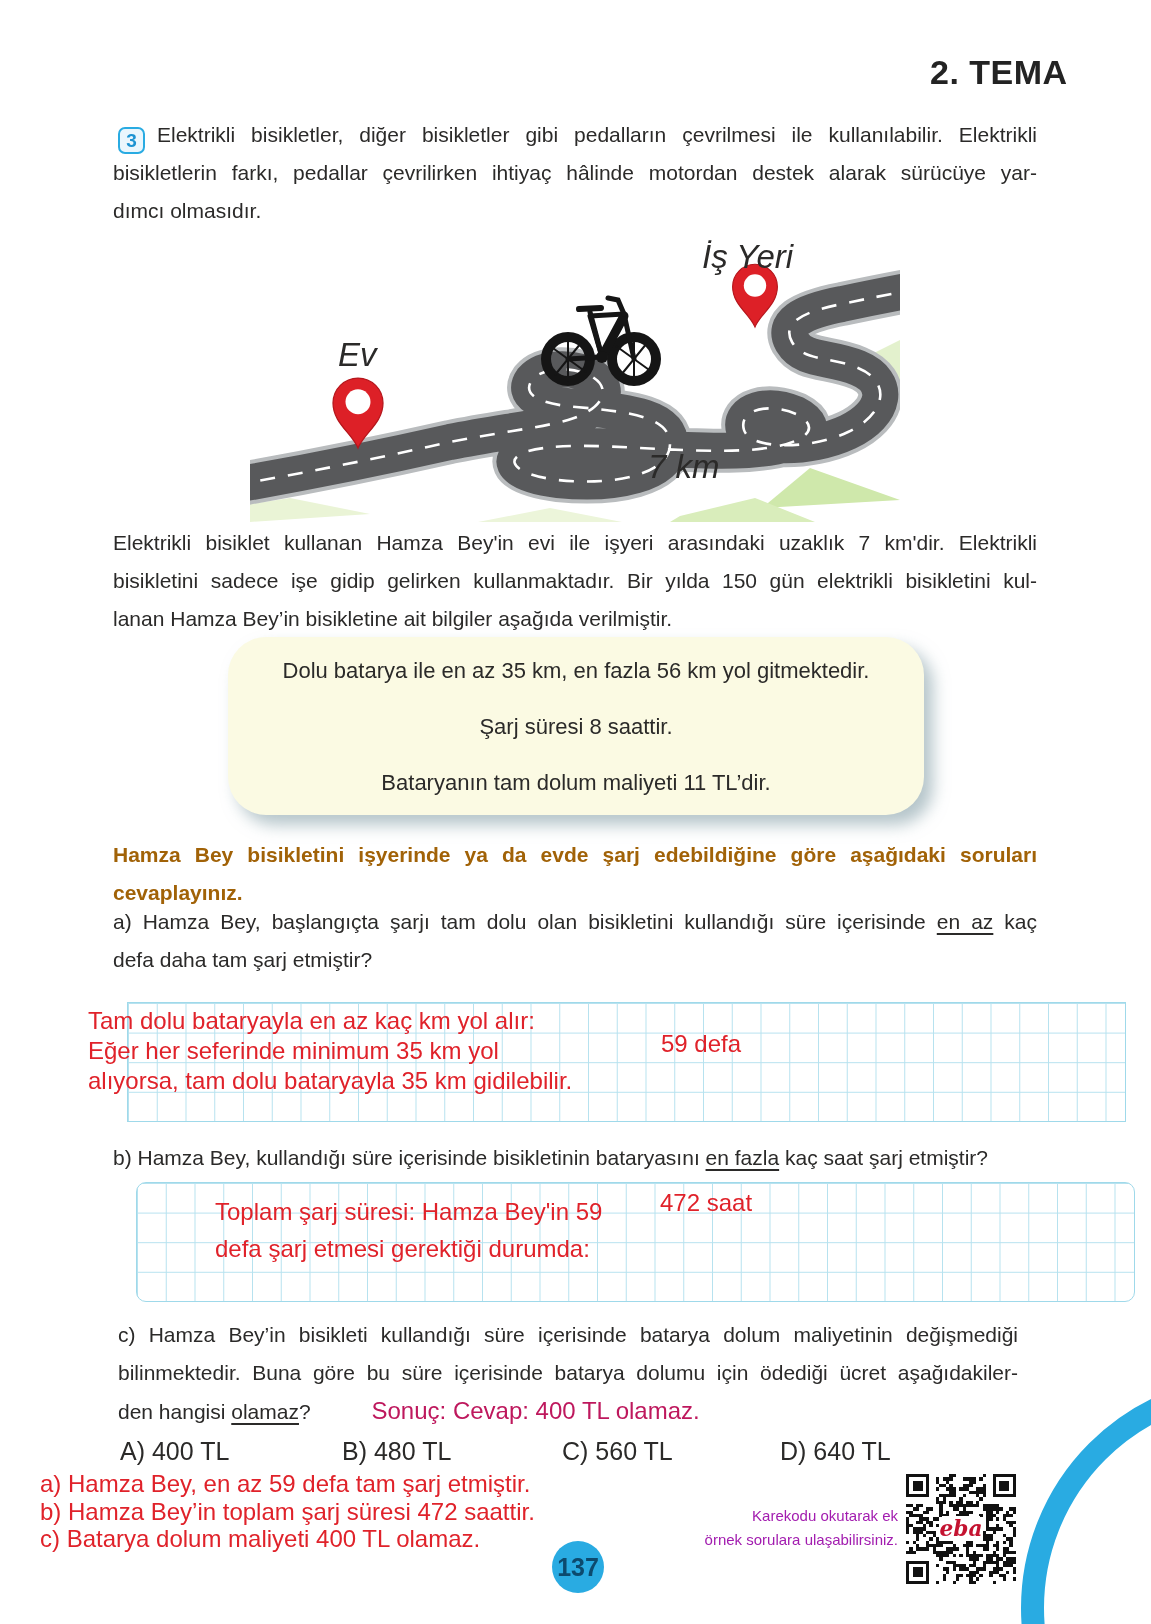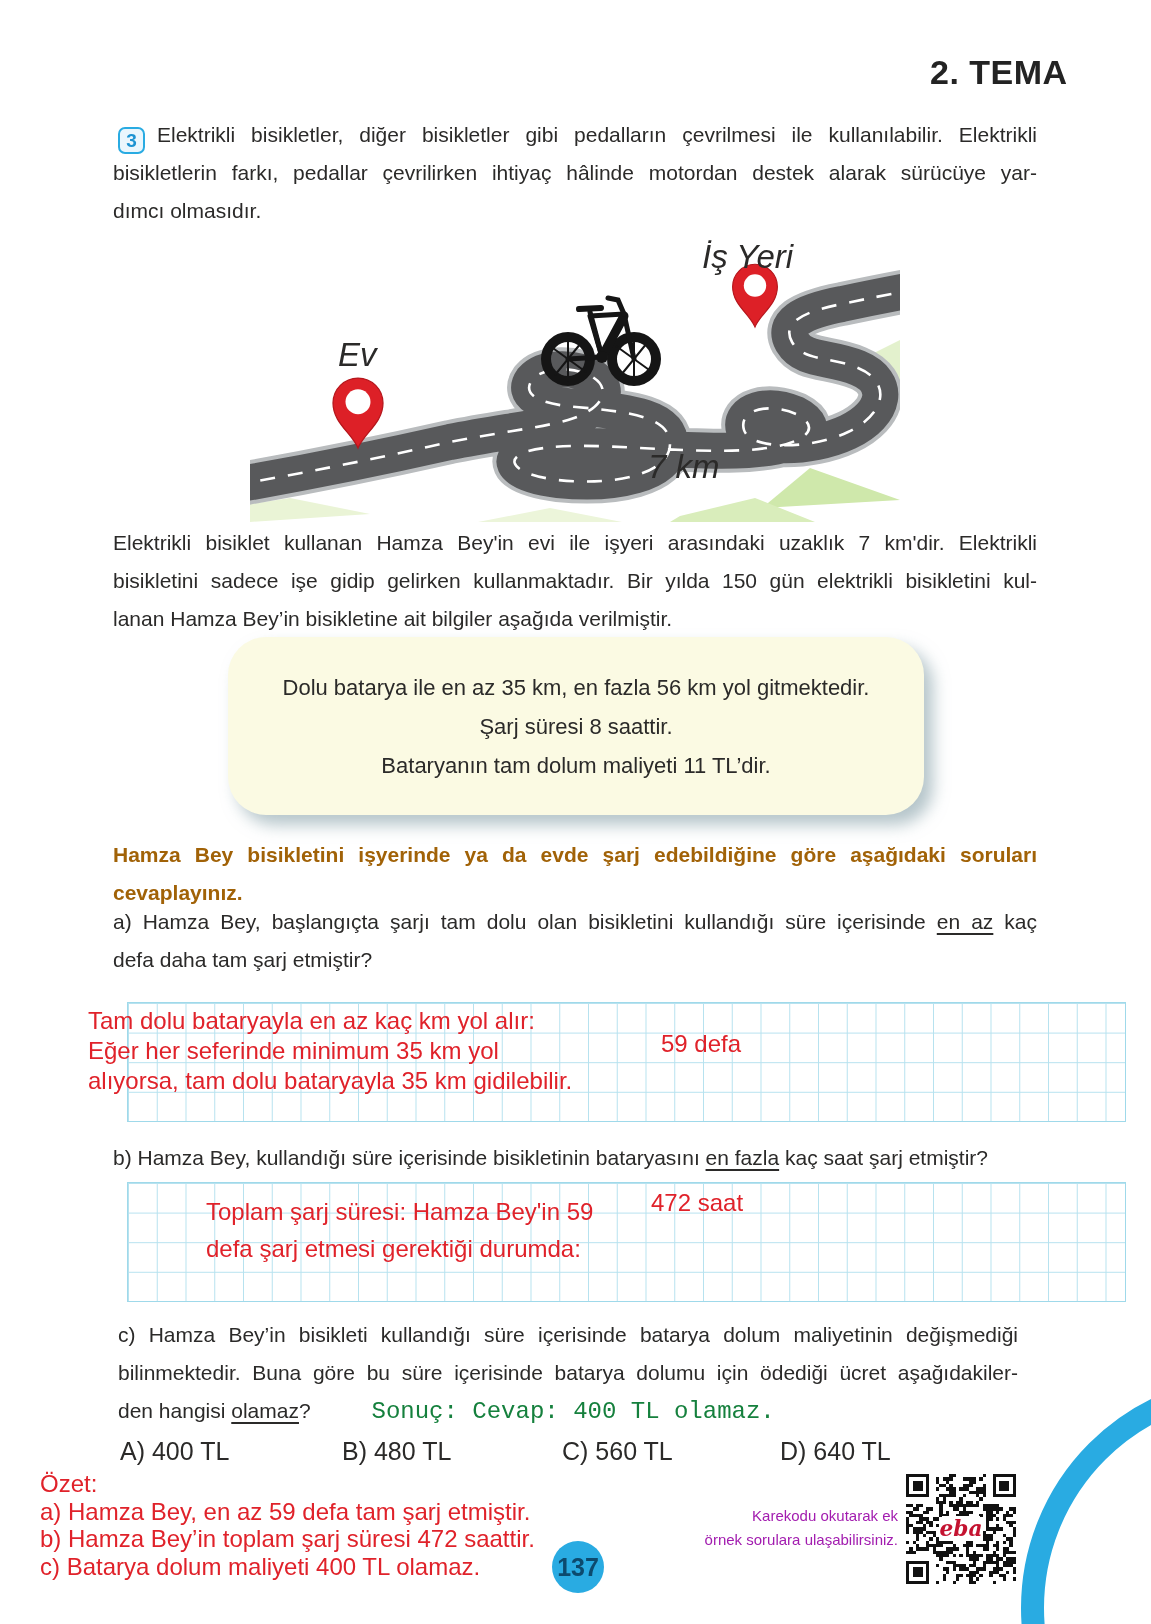--- a/index.html
+++ b/index.html
@@ -4,21 +4,21 @@
 <style>
   html,body{margin:0;padding:0;background:#ffffff;}
   #page{
     position:relative;width:1151px;height:1624px;background:#ffffff;
     font-family:"Liberation Sans", sans-serif;color:#2b2a29;overflow:hidden;
   }
   .abs{position:absolute;}
   .body-text{font-size:21px;line-height:38px;color:#2b2a29;}
   .jline{text-align:justify;text-align-last:justify;}
   .u{text-decoration:underline;text-underline-offset:4px;text-decoration-thickness:2px;}
-  .red{color:#15803d;font-family:Liberation Mono, monospace;}
+  .red{color:#be185d;}
   .hand{font-size:24px;color:#e0222a;white-space:nowrap;}
   
   .tema{font-size:34px;font-weight:bold;color:#232323;letter-spacing:.5px;}
   
   .badge3{
     width:27px;height:27px;border:2px solid #29abe2;border-radius:7px;
     background:#eaf6fd;color:#1d93d2;font-size:19px;font-weight:bold;
     display:flex;align-items:center;justify-content:center;box-sizing:border-box;
   }
   
@@ -117,21 +117,21 @@
     <div class="abs ill-label" style="left:452px;top:6px;">İş Yeri</div>
     <div class="abs ill-label" style="left:398px;top:216px;">7 km</div>
   </div>
 
   <div class="abs body-text" style="left:113px;top:524px;width:924px;">
     <div class="jline">Elektrikli bisiklet kullanan Hamza Bey'in evi ile işyeri arasındaki uzaklık 7 km'dir. Elektrikli</div>
     <div class="jline">bisikletini sadece işe gidip gelirken kullanmaktadır. Bir yılda 150 gün elektrikli bisikletini kul-</div>
     <div>lanan Hamza Bey’in bisikletine ait bilgiler aşağıda verilmiştir.</div>
   </div>
 
-  <div class="abs infobox" style="left:228px;top:637px;">
+  <div class="abs infobox" style="left:228px;top:637px;gap:17px;">
     <div>Dolu batarya ile en az 35 km, en fazla 56 km yol gitmektedir.</div>
     <div>Şarj süresi 8 saattir.</div>
     <div>Bataryanın tam dolum maliyeti 11 TL’dir.</div>
   </div>
 
   <div class="abs body-text bold" style="left:113px;top:836px;width:924px;color:#a16207;">
     <div class="jline">Hamza Bey bisikletini işyerinde ya da evde şarj edebildiğine göre aşağıdaki soruları</div>
     <div>cevaplayınız.</div>
   </div>
 
@@ -148,21 +148,21 @@
       <div>Eğer her seferinde minimum 35 km yol</div>
       <div>alıyorsa, tam dolu bataryayla 35 km gidilebilir.</div>
     </div>
     <div class="abs hand" style="left:533px;top:27px;">59 defa</div>
   </div>
 
   <div class="abs body-text" style="left:113px;top:1139px;width:930px;white-space:nowrap;">
     <span>b) Hamza Bey, kullandığı süre içerisinde bisikletinin bataryasını </span><span class="u">en fazla</span><span> kaç saat şarj etmiştir?</span>
   </div>
 
-  <div class="abs grid" style="left:127px;top:1182px;">
+  <div class="abs grid" style="left:136px;top:1182px;border-radius:10px;">
     <div class="abs hand" style="left:78px;top:10px;line-height:37px;">
       <div>Toplam şarj süresi: Hamza Bey'in 59</div>
       <div>defa şarj etmesi gerektiği durumda:</div>
     </div>
     <div class="abs hand" style="left:523px;top:6px;">472 saat</div>
   </div>
 
   <div class="abs body-text" style="left:118px;top:1316px;width:900px;">
     <div class="jline">c) Hamza Bey’in bisikleti kullandığı süre içerisinde batarya dolum maliyetinin değişmediği</div>
     <div class="jline">bilinmektedir. Buna göre bu süre içerisinde batarya dolumu için ödediği ücret aşağıdakiler-</div>
@@ -173,21 +173,20 @@
   </div>
 
   <div class="abs options" style="left:0;top:1437px;width:1151px;height:30px;">
     <span style="left:120px;">A) 400 TL</span>
     <span style="left:342px;">B) 480 TL</span>
     <span style="left:562px;">C) 560 TL</span>
     <span style="left:780px;">D) 640 TL</span>
   </div>
 
   <div class="abs ozet" style="left:40px;top:1470px;">
-    <div>Özet:</div>
     <div>a) Hamza Bey, en az 59 defa tam şarj etmiştir.</div>
     <div>b) Hamza Bey’in toplam şarj süresi 472 saattir.</div>
     <div>c) Batarya dolum maliyeti 400 TL olamaz.</div>
   </div>
 
   <div class="abs page-badge" style="left:552px;top:1541px;">137</div>
 
   <div class="abs qr-caption" style="left:560px;top:1504px;width:338px;">
     <div>Karekodu okutarak ek</div>
     <div>örnek sorulara ulaşabilirsiniz.</div>

